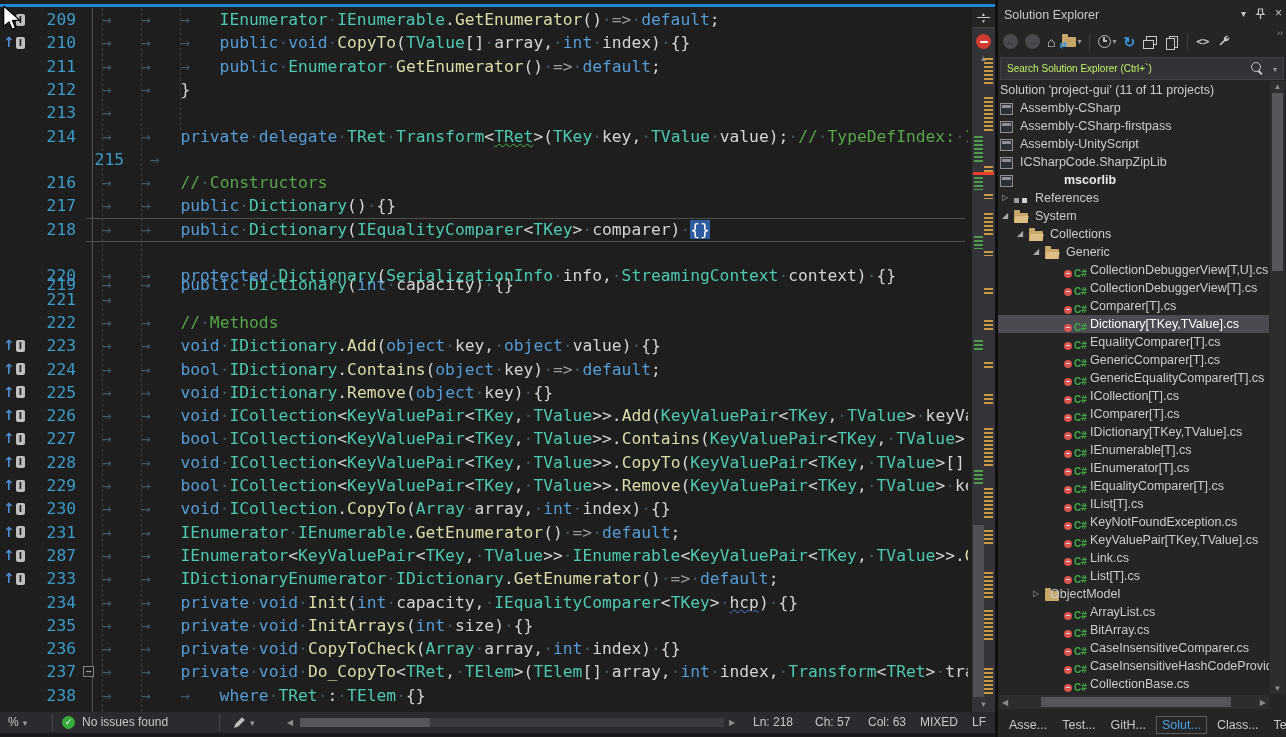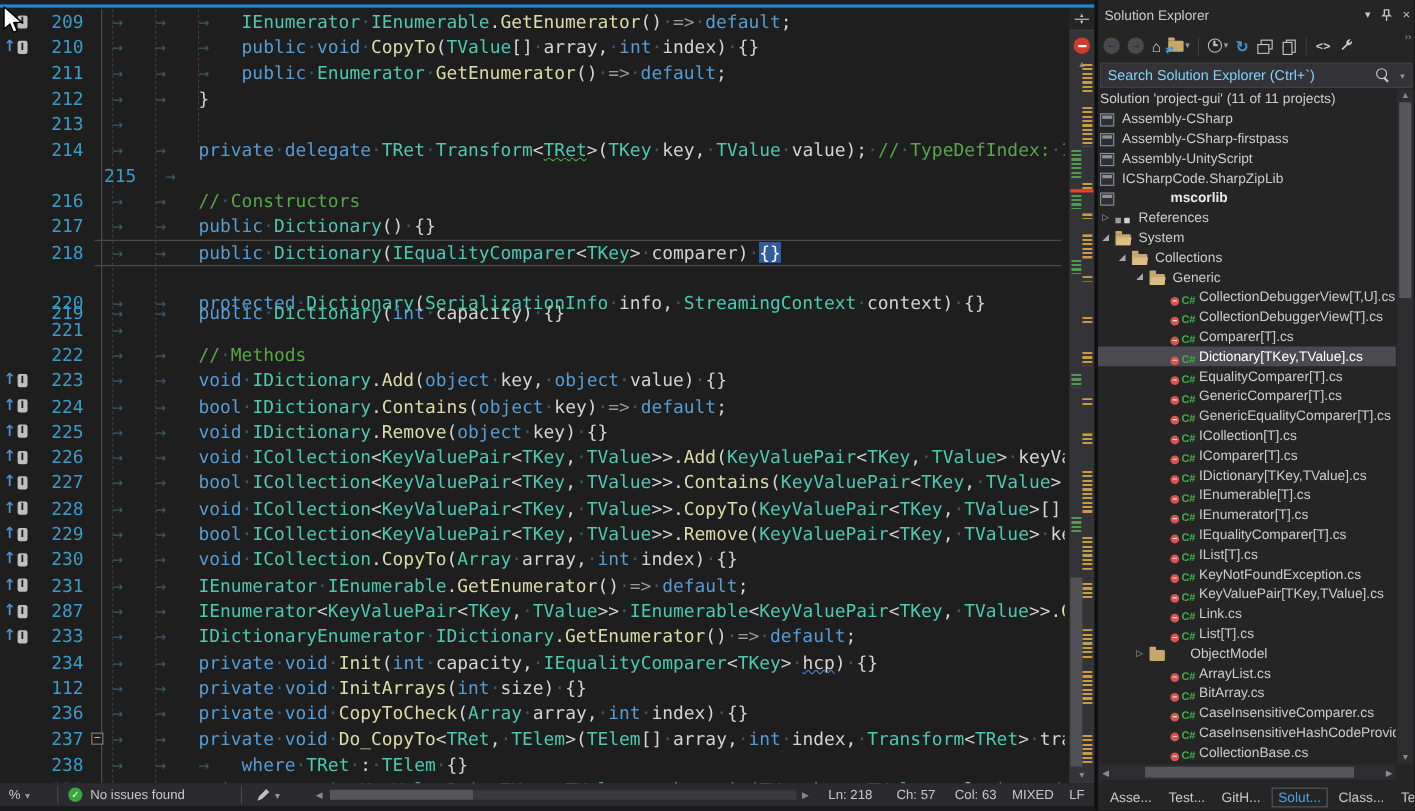--- a/index.html
+++ b/index.html
@@ -81,21 +81,21 @@
   .clockface b{position:absolute;left:4px;top:4px;width:3.5px;height:1.5px;background:#BBB;}
   .ic-collapse{position:relative;width:15px;height:14px;}
   .ic-collapse::before{content:"";position:absolute;left:4px;top:1px;width:9px;height:7px;border:1px solid #C8C8C8;}
   .ic-collapse::after{content:"";position:absolute;left:1px;top:5px;width:9px;height:7px;border:1px solid #C8C8C8;background:#252526;}
   .ic-showall{position:relative;width:15px;height:14px;}
   .ic-showall::before{content:"";position:absolute;left:5px;top:1px;width:7px;height:10px;border:1px solid #C8C8C8;}
   .ic-showall::after{content:"";position:absolute;left:2px;top:3px;width:7px;height:10px;border:1px solid #C8C8C8;background:#252526;}
   .tb-code{font:bold 11px "DejaVu Sans Mono",monospace;color:#C8C8C8;}
   .tb-overflow{margin-left:auto;margin-right:3px;color:#9A9A9A;font-size:9px;align-self:flex-start;}
   .se-search{position:absolute;left:2px;top:57px;width:282px;height:21px;background:#333337;border:1px solid #3F3F46;}
-  .se-search-ph{position:absolute;left:6px;top:0;line-height:21px;font-size:13px;color:#7dd3fc;}
+  .se-search-ph{position:absolute;left:6px;top:0;line-height:21px;font-size:10px;color:#bef264;}
   .mag{position:absolute;right:22px;top:4px;width:8px;height:8px;border:1.5px solid #C8C8C8;border-radius:50%;}
   .mag::after{content:"";position:absolute;left:7px;top:7px;width:5px;height:1.5px;background:#C8C8C8;transform:rotate(45deg);transform-origin:0 0;}
   .se-search .tb-caret{position:absolute;right:6px;top:7px;}
   #se-tree{position:absolute;left:0;top:81px;width:271px;height:613px;overflow:hidden;}
   .trow{position:absolute;left:0;width:271px;height:18px;line-height:18px;font-size:12.5px;color:#CCCCCC;white-space:nowrap;}
   .trow.sel{background:#4A4A50;color:#FFFFFF;}
   .trow .tarrow{position:absolute;font-size:8px;color:#A8A8A8;top:0;}
   .trow .ticon{position:absolute;top:3px;}
   .trow .tlabel{position:absolute;top:0;}
   .trow.bold .tlabel{font-weight:bold;color:#E8E8E8;margin-left:44px;}
@@ -281,21 +281,21 @@
             <span class="ov-box">I</span>
           </span>
           <span class="ln-num">233</span>
           <span class="ln-code"><span class="tab">→</span><span class="tab">→</span><span class="tk-t">IDictionaryEnumerator</span><span class="tk-d"><span class="ws">·</span></span><span class="tk-t">IDictionary</span><span class="tk-d">.</span><span class="tk-m">GetEnumerator</span><span class="tk-d">()<span class="ws">·</span></span><span class="tk-o">=&gt;</span><span class="tk-d"><span class="ws">·</span></span><span class="tk-k">default</span><span class="tk-d">;</span></span>
         </div>
         <div class="ln-row" style="top: 582.5px;">
           <span class="ln-num">234</span>
           <span class="ln-code"><span class="tab">→</span><span class="tab">→</span><span class="tk-k">private</span><span class="tk-d"><span class="ws">·</span></span><span class="tk-k">void</span><span class="tk-d"><span class="ws">·</span></span><span class="tk-m">Init</span><span class="tk-d">(</span><span class="tk-k">int</span><span class="tk-d"><span class="ws">·</span>capacity,<span class="ws">·</span></span><span class="tk-t">IEqualityComparer</span><span class="tk-d">&lt;</span><span class="tk-t">TKey</span><span class="tk-d">&gt;<span class="ws">·</span></span><span class="tk-d tk-sqb">hcp</span><span class="tk-d">)<span class="ws">·</span>{}</span></span>
         </div>
         <div class="ln-row" style="top: 605.8px;">
-          <span class="ln-num">112</span>
+          <span class="ln-num">235</span>
           <span class="ln-code"><span class="tab">→</span><span class="tab">→</span><span class="tk-k">private</span><span class="tk-d"><span class="ws">·</span></span><span class="tk-k">void</span><span class="tk-d"><span class="ws">·</span></span><span class="tk-m">InitArrays</span><span class="tk-d">(</span><span class="tk-k">int</span><span class="tk-d"><span class="ws">·</span>size)<span class="ws">·</span>{}</span></span>
         </div>
         <div class="ln-row" style="top: 629.1px;">
           <span class="ln-num">236</span>
           <span class="ln-code"><span class="tab">→</span><span class="tab">→</span><span class="tk-k">private</span><span class="tk-d"><span class="ws">·</span></span><span class="tk-k">void</span><span class="tk-d"><span class="ws">·</span></span><span class="tk-m">CopyToCheck</span><span class="tk-d">(</span><span class="tk-t">Array</span><span class="tk-d"><span class="ws">·</span>array,<span class="ws">·</span></span><span class="tk-k">int</span><span class="tk-d"><span class="ws">·</span>index)<span class="ws">·</span>{}</span></span>
         </div>
         <div class="ln-row" style="top: 652.4px;">
           <span class="ln-num">237</span>
           <span class="ln-fold">−</span>
           <span class="ln-code"><span class="tab">→</span><span class="tab">→</span><span class="tk-k">private</span><span class="tk-d"><span class="ws">·</span></span><span class="tk-k">void</span><span class="tk-d"><span class="ws">·</span></span><span class="tk-m">Do_CopyTo</span><span class="tk-d">&lt;</span><span class="tk-t">TRet</span><span class="tk-d">,<span class="ws">·</span></span><span class="tk-t">TElem</span><span class="tk-d">&gt;(</span><span class="tk-t">TElem</span><span class="tk-d">[]<span class="ws">·</span>array,<span class="ws">·</span></span><span class="tk-k">int</span><span class="tk-d"><span class="ws">·</span>index,<span class="ws">·</span></span><span class="tk-t">Transform</span><span class="tk-d">&lt;</span><span class="tk-t">TRet</span><span class="tk-d">&gt;<span class="ws">·</span>tra</span></span>
@@ -557,21 +557,21 @@
           <span class="ticon" style="left: 66px;"><span class="i-lock"></span><span class="i-cs">C#</span></span>
           <span class="tlabel" style="left: 92px;">Link.cs</span>
         </div>
         <div class="trow" style="top: 486px;">
           <span class="ticon" style="left: 66px;"><span class="i-lock"></span><span class="i-cs">C#</span></span>
           <span class="tlabel" style="left: 92px;">List[T].cs</span>
         </div>
         <div class="trow" style="top: 504px;">
           <span class="tarrow" style="left: 35px;">▷</span>
           <span class="ticon" style="left: 47px;"><span class="folder"></span></span>
-          <span class="tlabel" style="left: 84px; text-align: center;">ObjectModel</span>
+          <span class="tlabel" style="left: 52px; text-align: center;">ObjectModel</span>
         </div>
         <div class="trow" style="top: 522px;">
           <span class="ticon" style="left: 66px;"><span class="i-lock"></span><span class="i-cs">C#</span></span>
           <span class="tlabel" style="left: 92px;">ArrayList.cs</span>
         </div>
         <div class="trow" style="top: 540px;">
           <span class="ticon" style="left: 66px;"><span class="i-lock"></span><span class="i-cs">C#</span></span>
           <span class="tlabel" style="left: 92px;">BitArray.cs</span>
         </div>
         <div class="trow" style="top: 558px;">

